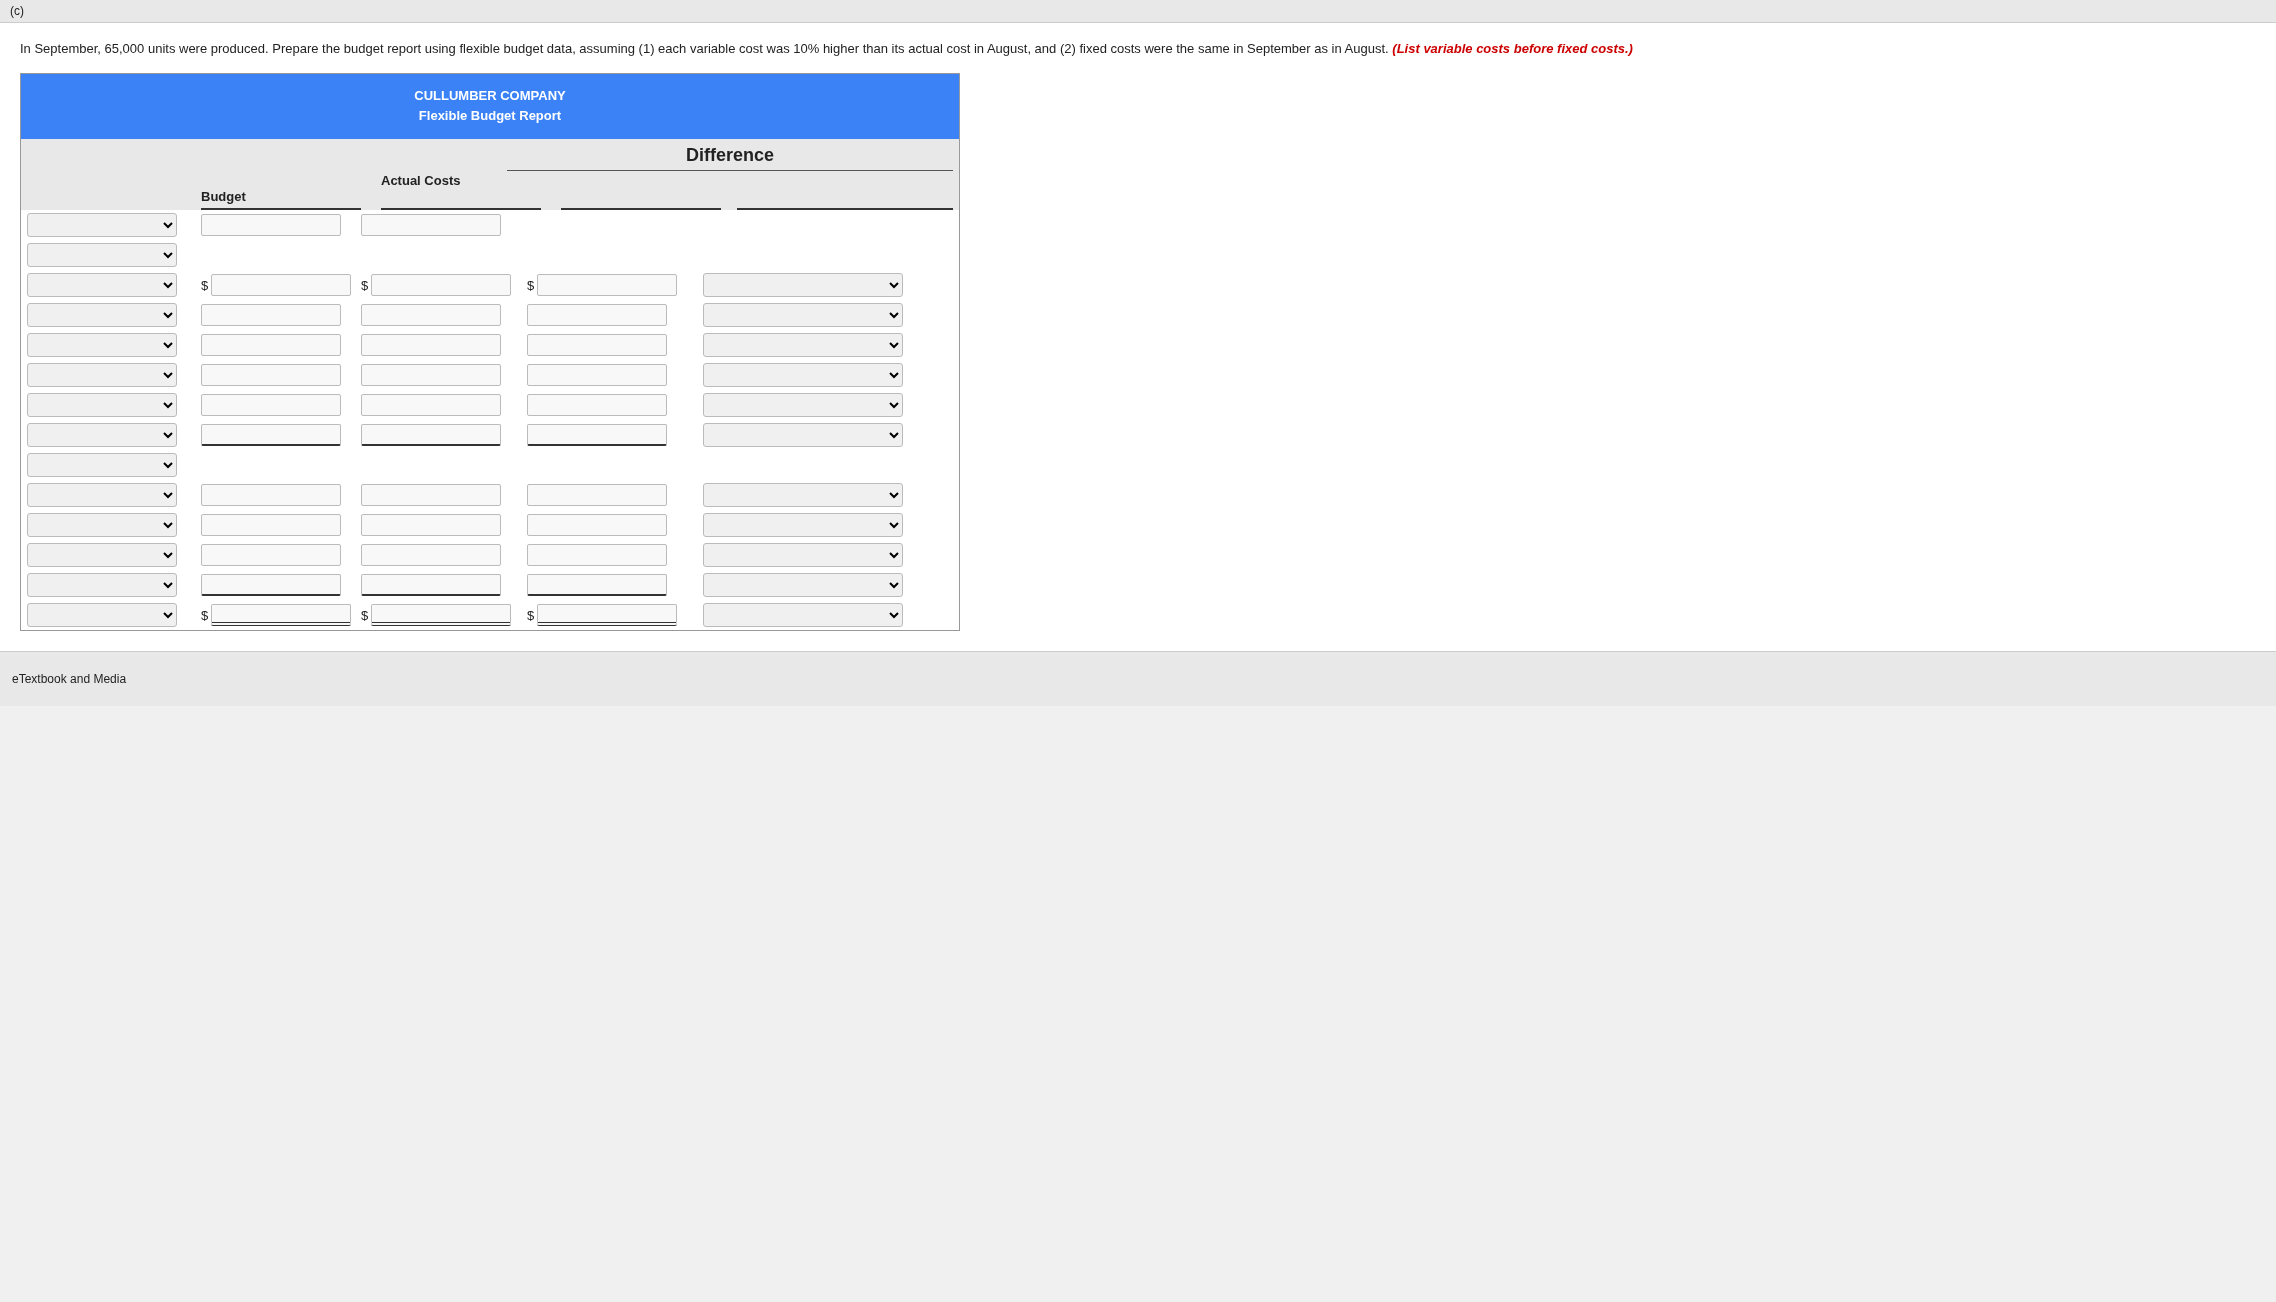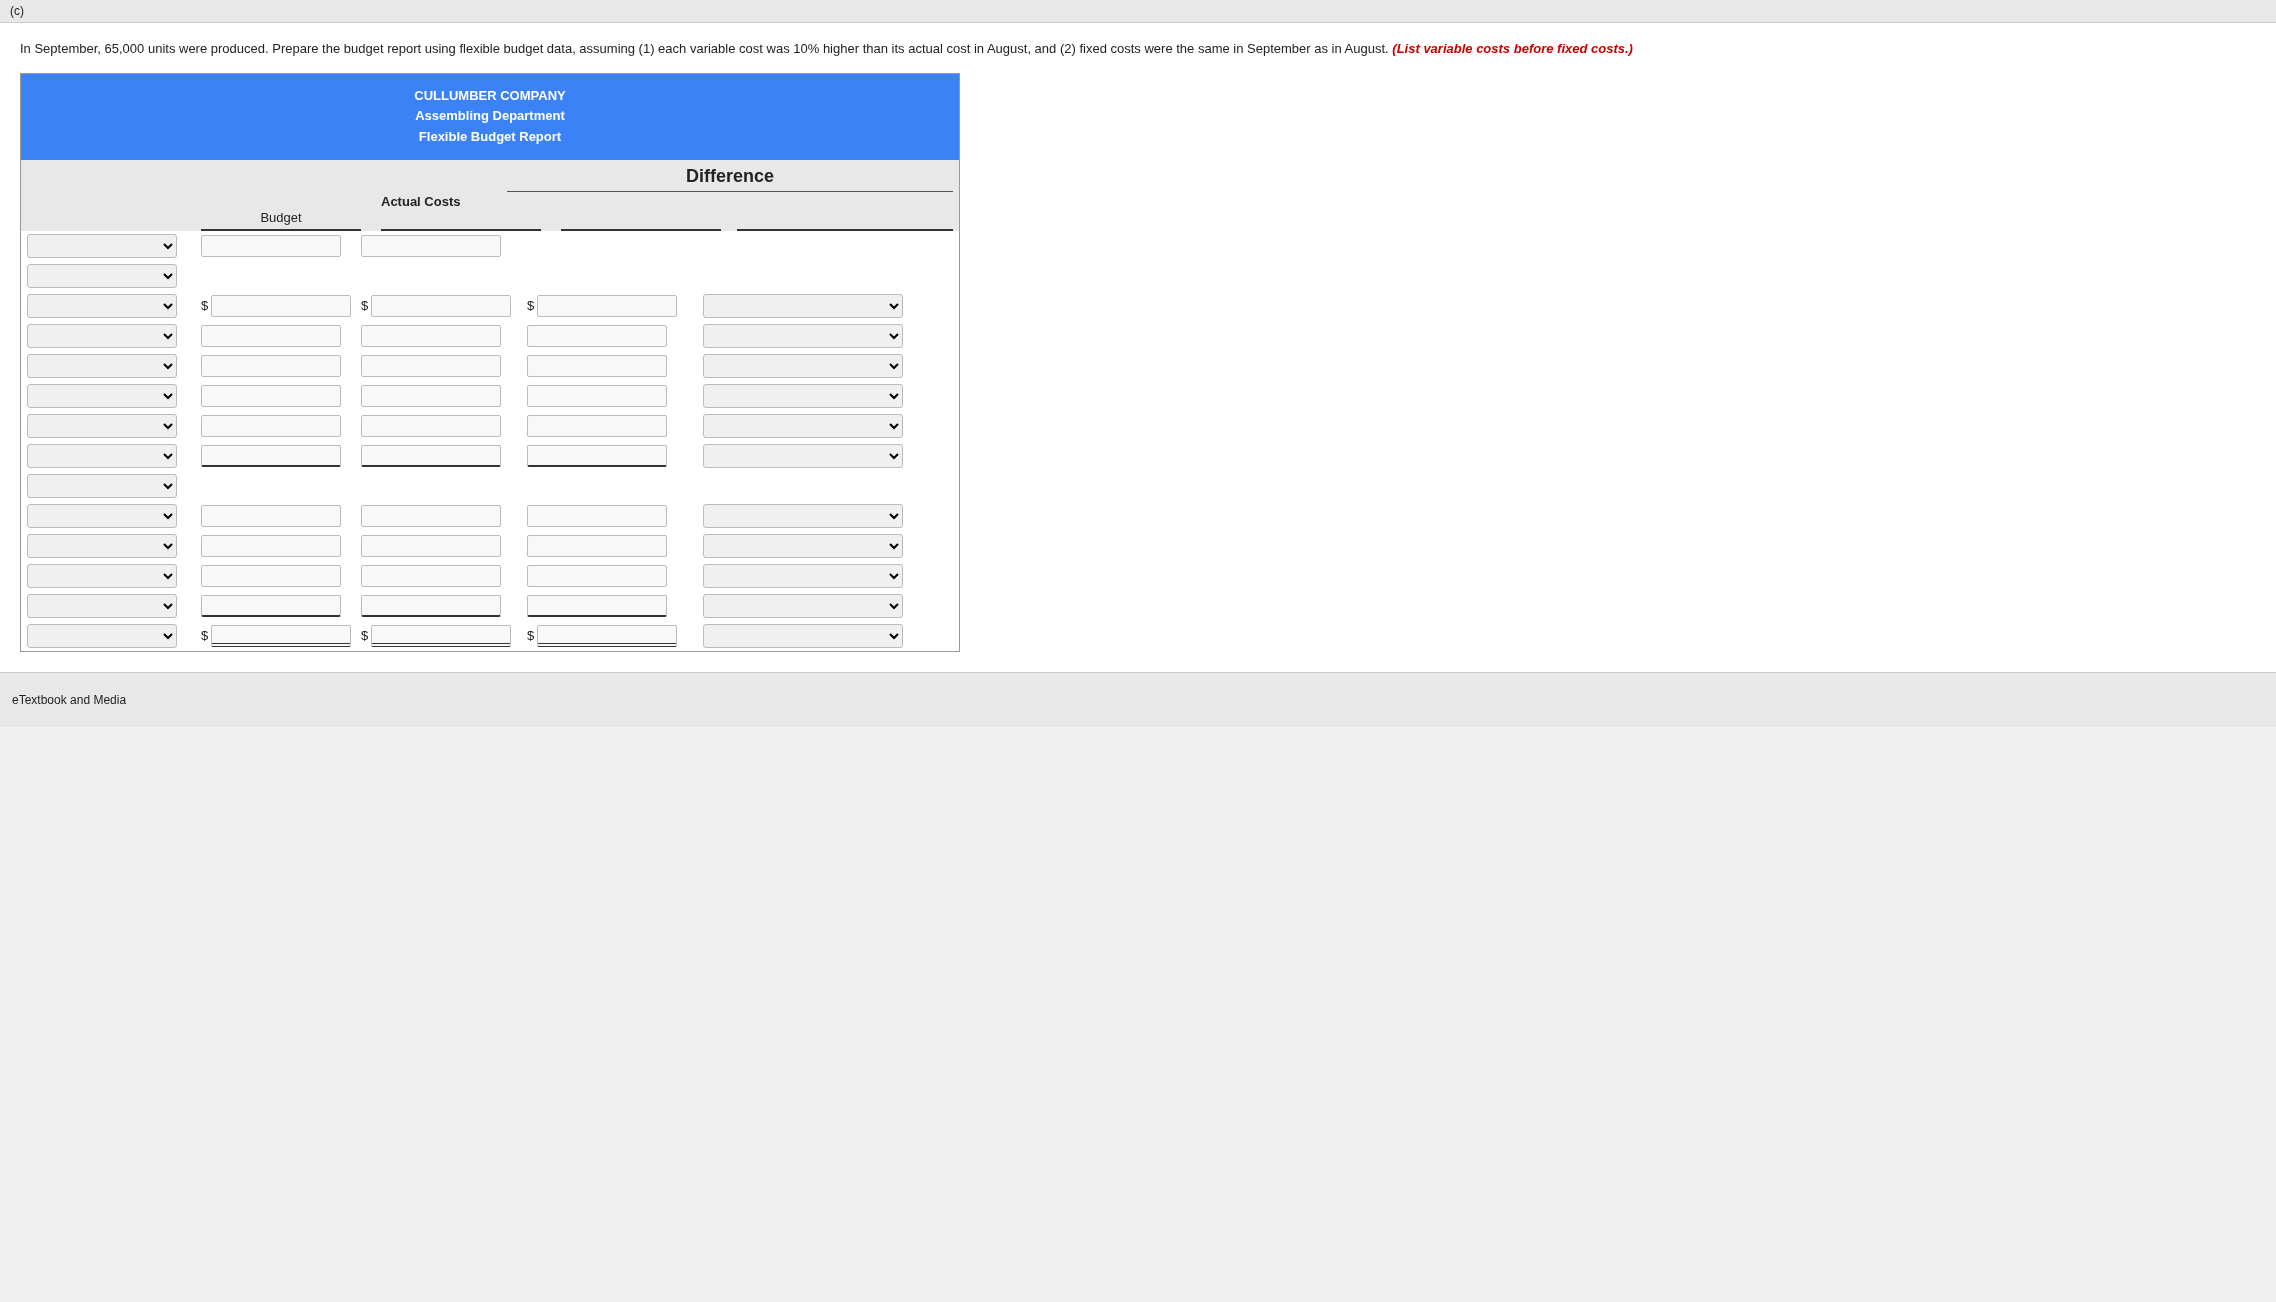--- a/index.html
+++ b/index.html
@@ -67,22 +67,21 @@
     }
     .full-header-row {
       display: flex;
       background: #e8e8e8;
       align-items: flex-end;
       padding: 0 6px;
     }
     .fh-label { flex: 0 0 174px; }
     .fh-budget {
       flex: 0 0 160px;
-      text-align: center;
-      font-weight: normal;
+      font-weight: bold;
       font-size: 13px;
       border-bottom: 2px solid #333;
       padding-bottom: 4px;
     }
     .fh-gap { flex: 0 0 20px; }
     .fh-actual {
       flex: 0 0 160px;
       font-weight: bold;
       font-size: 13px;
       border-bottom: 2px solid #333;
@@ -184,21 +183,20 @@
 <div class="content-area">
   <div class="instructions">
     <span>In September, 65,000 units were produced. Prepare the budget report using flexible budget data, assuming (1) each variable cost was 10% higher than its actual cost in August, and (2) fixed costs were the same in September as in August.</span>
     <span class="bold-red">(List variable costs before fixed costs.)</span>
   </div>
 
   <div class="report-container">
 
     <div class="report-header">
       <div class="company-name">CULLUMBER COMPANY</div>
-      <div class="dept-name">Assembling Department</div>
       <div class="report-title">Flexible Budget Report</div>
     </div>
 
     <div class="header-wrapper">
 
       <div class="diff-top-section">
         <div class="diff-top-left"></div>
         <div class="diff-top-right">Difference</div>
       </div>
 

